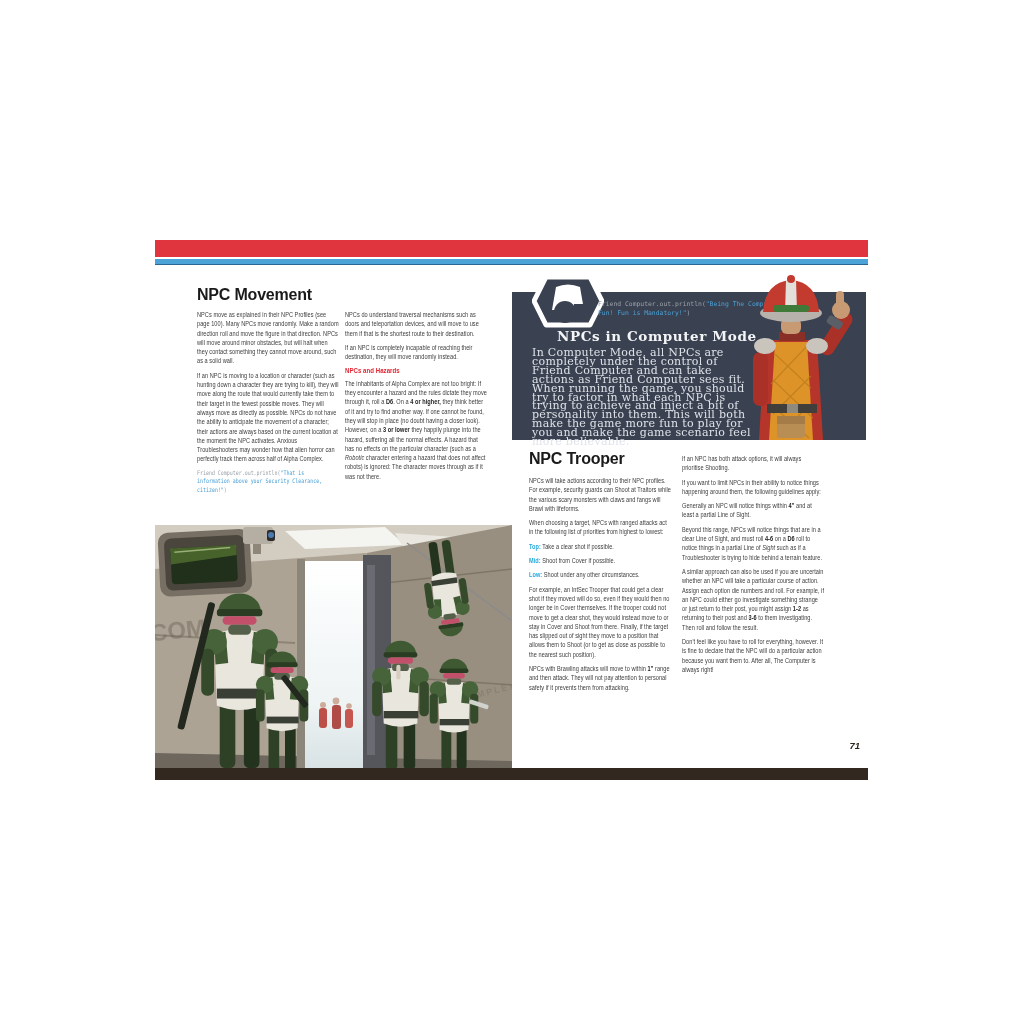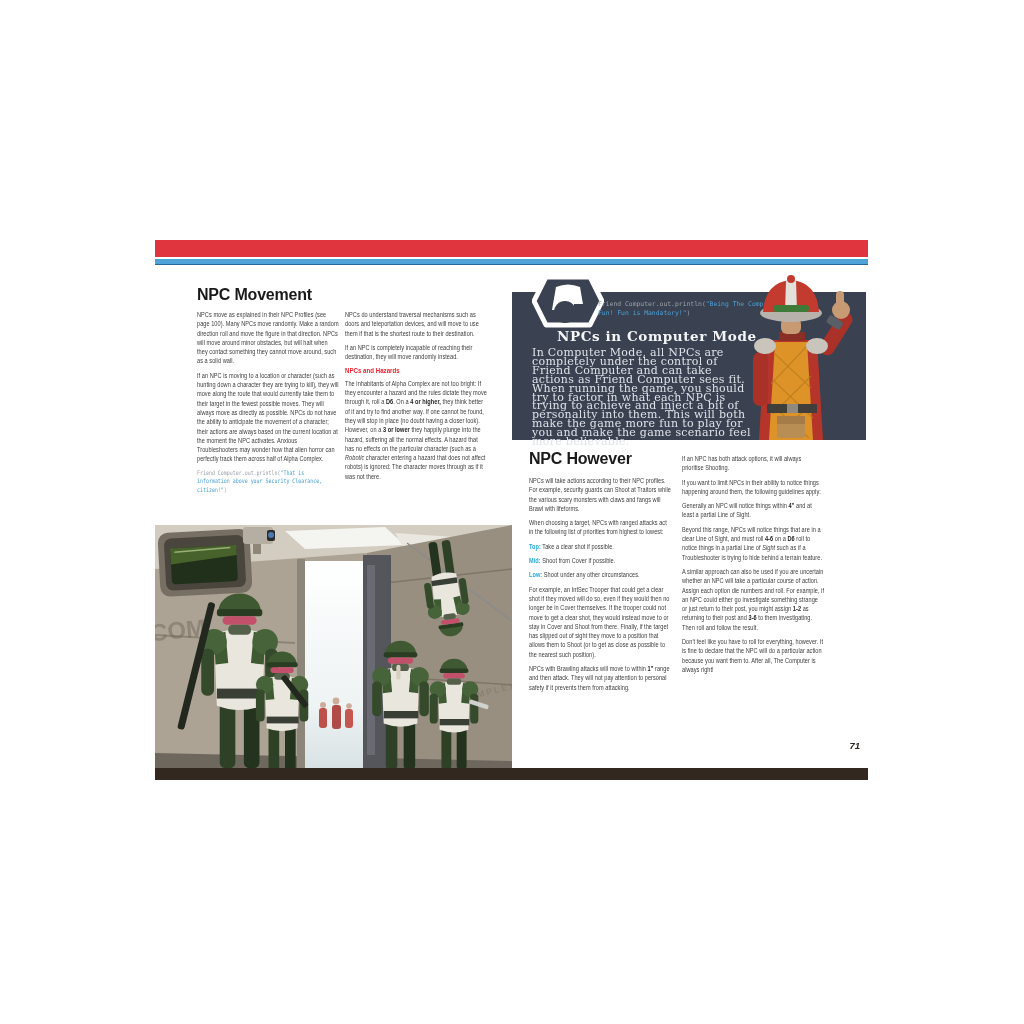--- a/index.html
+++ b/index.html
@@ -203,21 +203,21 @@
         <circle cx="40" cy="11" r="4" fill="#c23b2e"></circle>
         <rect x="22" y="37" width="36" height="7" rx="3" fill="#3f7a38"></rect>
         <rect x="16" y="136" width="50" height="9" fill="#403f3c"></rect>
         <rect x="36" y="136" width="11" height="9" fill="#8f8a80"></rect>
         <rect x="26" y="148" width="28" height="22" rx="3" fill="#b98e55"></rect>
         <rect x="26" y="148" width="28" height="8" fill="#a57c47"></rect>
       </g>
     </svg>
   </div>
 
-  <h1 class="sec h-act">NPC However</h1>
+  <h1 class="sec h-act">NPC Trooper</h1>
 
   <div class="col a1">
     <div>
         <p><span>NPCs will take actions according to their NPC profiles. For example, security guards can Shoot at Traitors while the various scary monsters with claws and fangs will Brawl with lifeforms.</span></p>
         <p><span>When choosing a target, NPCs with ranged attacks act in the following list of priorities from highest to lowest:</span></p>
         <p><span class="lbl">Top:</span><span> Take a clear shot if possible.</span></p>
         <p><span class="lbl">Mid:</span><span> Shoot from Cover if possible.</span></p>
         <p><span class="lbl">Low:</span><span> Shoot under any other circumstances.</span></p>
         <p><span>For example, an IntSec Trooper that could get a clear shot if they moved will do so, even if they would then no longer be in Cover themselves. If the trooper could not move to get a clear shot, they would instead move to or stay in Cover and Shoot from there. Finally, if the target has slipped out of sight they move to a position that allows them to Shoot (or to get as close as possible to the nearest such position).</span></p>
         <p><span>NPCs with Brawling attacks will move to within </span><span class="b">1"</span><span> range and then attack. They will not pay attention to personal safety if it prevents them from attacking.</span></p>

